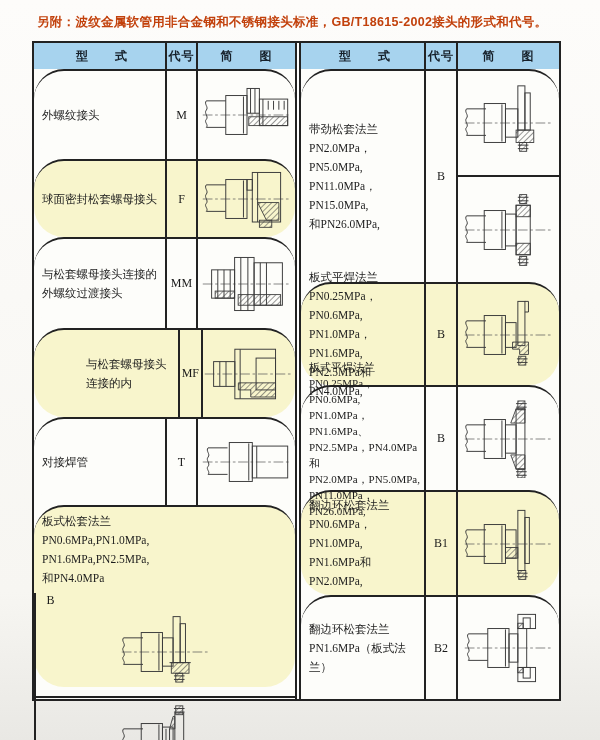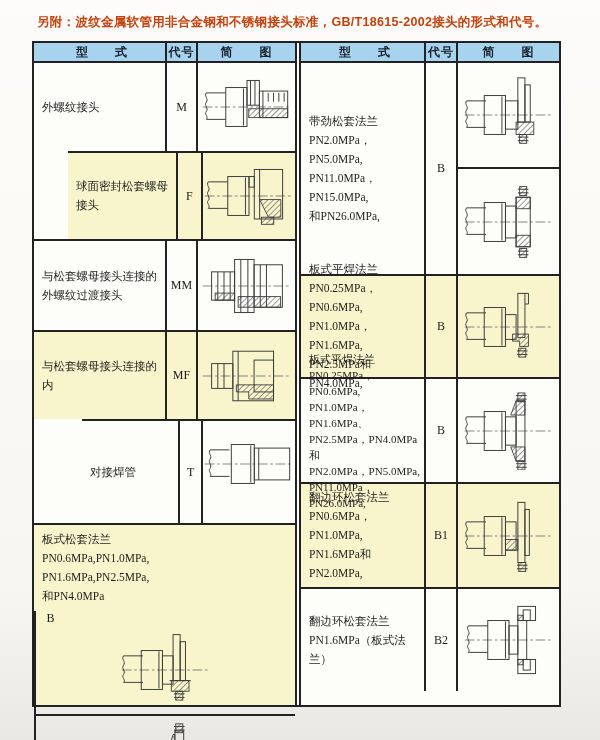--- a/index.html
+++ b/index.html
@@ -20,29 +20,29 @@
   .tablewrap {
     position:absolute; left:32px; top:41px;
     display:flex;
     border:2px solid var(--border,#222);
     background:#fff;
   }
   .half { display:flex; flex-direction:column; background:var(--white,#fdfdfa); }
   .half.left  { width:263px; border-right:2px solid var(--border,#222); }
   .half.right { width:260px; border-left:2px solid var(--border,#222); margin-left:2px; }
   .hrow {
-    display:flex; height:18px;
+    display:flex; height:26px;
     background:var(--header-bg,#a7d3ee);
     font-family:"Liberation Sans", sans-serif;
   }
   .hrow .cell {
     display:flex; align-items:center; justify-content:center;
     font-size:12px; font-weight:bold; color:#16202a; letter-spacing:1px;
   }
-  .row { display:flex; border-top:2px solid var(--border,#222); }
+  .row { display:flex; border-top:2px solid var(--border,#222);border-radius:30px; }
   .row.yellow { background:var(--yellow,#f8f5cc); }
   .row.white  { background:var(--white,#fdfdfa); }
   .c1 { width:131px; padding:5px 3px 5px 8px;
         display:flex; flex-direction:column; justify-content:center;
         font-size:11.5px; line-height:19px; }
   .right .c1 { width:123px; }
   .c1.tight { font-size:11px; line-height:16px; }
   .c2 { width:31px; border-left:2px solid var(--border,#222);
         display:flex; align-items:center; justify-content:center;
         font-size:12px; color:#1a1a1a; }
@@ -92,21 +92,21 @@
                 <line x1="70" y1="26" x2="70" y2="56" stroke="#3b3b3b" stroke-width="1.1" fill="none"></line>
                 <line x1="76" y1="28" x2="76" y2="38" stroke="#3b3b3b" stroke-width="1.1" fill="none"></line>
                 <line x1="82" y1="28" x2="82" y2="38" stroke="#3b3b3b" stroke-width="1.1" fill="none"></line>
                 <line x1="88" y1="28" x2="88" y2="38" stroke="#3b3b3b" stroke-width="1.1" fill="none"></line>
                 <line x1="94" y1="28" x2="94" y2="38" stroke="#3b3b3b" stroke-width="1.1" fill="none"></line>
                 <rect x="54" y="46" width="44" height="10" fill="url(#hp1)" stroke="#3b3b3b" stroke-width="1"></rect>
               </svg>
             </div>
           </div>
         </div>
-        <div class="row yellow" style="height: 88px; margin-left: 34px;">
+        <div class="row yellow" style="height: 78px;">
           <div class="cell c1">
             <div>球面密封松套螺母接头</div>
           </div>
           <div class="cell c2">F</div>
           <div class="cell c3">
             <div class="sub" style="height: 88px;">
               <svg width="92" height="78" viewBox="0 0 104 88" preserveAspectRatio="xMidYMid meet">
                 <defs>
                   <pattern id="hp2" width="4.5" height="4.5" patternUnits="userSpaceOnUse" patternTransform="rotate(45)">
                     <line x1="0" y1="0" x2="0" y2="4.5" stroke="#4a4a4a" stroke-width="1.3"></line>
@@ -151,21 +151,21 @@
                 <line x1="53" y1="14" x2="53" y2="74" stroke="#3b3b3b" stroke-width="1.1" fill="none"></line>
                 <rect x="60" y="20" width="32" height="48" stroke="#3b3b3b" stroke-width="1.1" fill="none"></rect>
                 <line x1="67" y1="20" x2="67" y2="68" stroke="#3b3b3b" stroke-width="1.1" fill="none"></line>
                 <line x1="74" y1="20" x2="74" y2="68" stroke="#3b3b3b" stroke-width="1.1" fill="none"></line>
                 <rect x="16" y="52" width="22" height="8" fill="url(#hp3)" stroke="#3b3b3b" stroke-width="1"></rect>
                 <rect x="42" y="56" width="48" height="12" fill="url(#hp3)" stroke="#3b3b3b" stroke-width="1"></rect>
               </svg>
             </div>
           </div>
         </div>
-        <div class="row yellow" style="height: 89px;">
+        <div class="row yellow" style="height: 89px; padding-left: 44px;">
           <div class="cell c1">
             <div>与松套螺母接头连接的内</div>
           </div>
           <div class="cell c2">MF</div>
           <div class="cell c3">
             <div class="sub" style="height: 87px;">
               <svg width="92" height="78" viewBox="0 0 104 88" preserveAspectRatio="xMidYMid meet">
                 <defs>
                   <pattern id="hp4" width="4.5" height="4.5" patternUnits="userSpaceOnUse" patternTransform="rotate(45)">
                     <line x1="0" y1="0" x2="0" y2="4.5" stroke="#4a4a4a" stroke-width="1.3"></line>
@@ -176,21 +176,21 @@
                 <line x1="19" y1="30" x2="19" y2="58" stroke="#3b3b3b" stroke-width="1.1" fill="none"></line>
                 <line x1="26" y1="30" x2="26" y2="58" stroke="#3b3b3b" stroke-width="1.1" fill="none"></line>
                 <rect x="36" y="16" width="46" height="56" stroke="#3b3b3b" stroke-width="1.1" fill="none"></rect>
                 <line x1="42" y1="16" x2="42" y2="72" stroke="#3b3b3b" stroke-width="1.1" fill="none"></line>
                 <rect x="60" y="26" width="22" height="36" stroke="#3b3b3b" stroke-width="1.1" fill="none"></rect>
                 <path d="M40,54 h42 v16 h-28 v-8 h-14 z" fill="url(#hp4)" stroke="#3b3b3b" stroke-width="1"></path>
               </svg>
             </div>
           </div>
         </div>
-        <div class="row white" style="height: 104px; margin-left: 48px;">
+        <div class="row white" style="height: 88px;">
           <div class="cell c1">
             <div>对接焊管</div>
           </div>
           <div class="cell c2">T</div>
           <div class="cell c3">
             <div class="sub" style="height: 86px;">
               <svg width="92" height="78" viewBox="0 0 104 88" preserveAspectRatio="xMidYMid meet">
                 <defs>
                   <pattern id="hp5" width="4.5" height="4.5" patternUnits="userSpaceOnUse" patternTransform="rotate(45)">
                     <line x1="0" y1="0" x2="0" y2="4.5" stroke="#4a4a4a" stroke-width="1.3"></line>

